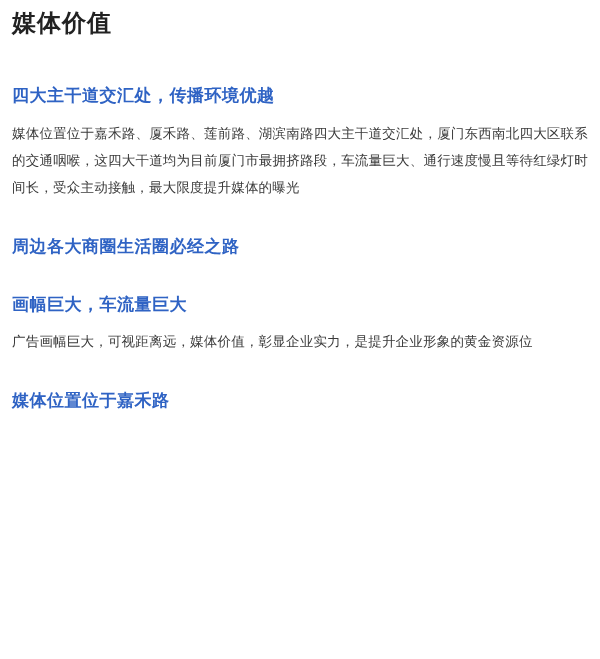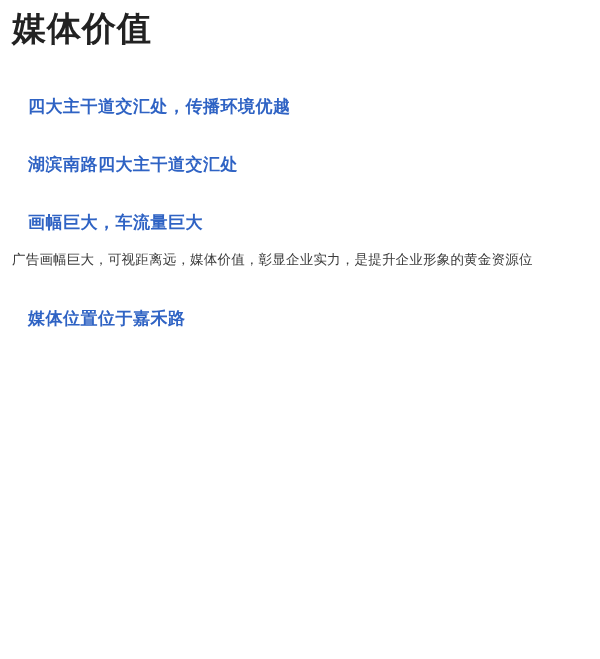--- a/index.html
+++ b/index.html
@@ -15,40 +15,40 @@
     overflow: hidden;
   }
   .page {
     width: 600px;
     height: 659px;
     position: relative;
     box-sizing: border-box;
     padding: 0 12px;
   }
   .page-title {
-    font-size: 34px;
+    font-size: 24px;
     font-weight: bold;
     color: #222222;
     letter-spacing: 1px;
     line-height: 1.1;
     margin: 10px 0 0 0;
     padding: 0;
   }
   .section {
     margin-top: 34px;
   }
   .section.first {
     margin-top: 48px;
   }
   .section-heading {
     font-size: 17px;
     font-weight: bold;
     color: #2f63c4;
     line-height: 1.4;
-    margin: 0 0 12px 16px;
+    margin: 0 0 12px 0;
     letter-spacing: 0.5px;
   }
   .section-body {
     font-size: 13.5px;
     color: #3a3a3a;
     line-height: 2.0;
     margin: 0;
     text-align: justify;
     letter-spacing: 0.2px;
   }
@@ -58,24 +58,25 @@
 </style>
 </head>
 <body>
 
 <div class="page">
 
   <h1 class="page-title">媒体价值</h1>
 
   <div class="section first">
     <h2 class="section-heading">四大主干道交汇处，传播环境优越</h2>
+    <p class="section-body">媒体位置位于嘉禾路、厦禾路、莲前路、湖滨南路四大主干道交汇处，厦门东西南北四大区联系的交通咽喉，这四大干道均为目前厦门市最拥挤路段，车流量巨大、通行速度慢且等待红绿灯时间长，受众主动接触，最大限度提升媒体的曝光</p>
   </div>
 
   <div class="section">
-    <h2 class="section-heading">湖滨南路四大主干道交汇处</h2>
+    <h2 class="section-heading">周边各大商圈生活圈必经之路</h2>
   </div>
 
   <div class="section">
     <h2 class="section-heading">画幅巨大，车流量巨大</h2>
     <p class="section-body tight">广告画幅巨大，可视距离远，媒体价值，彰显企业实力，是提升企业形象的黄金资源位</p>
   </div>
 
   <div class="section">
     <h2 class="section-heading">媒体位置位于嘉禾路</h2>
   </div>

